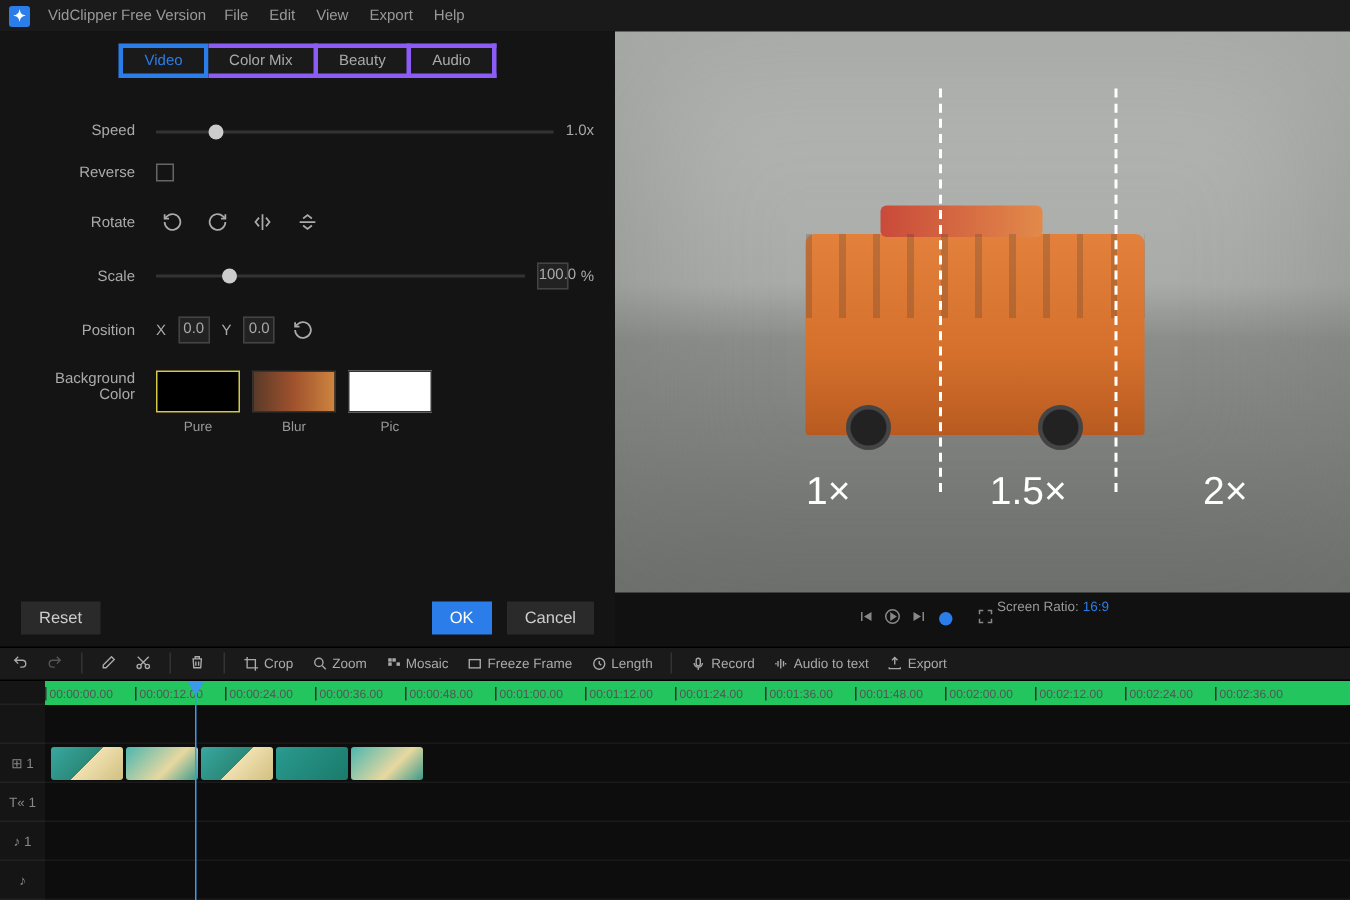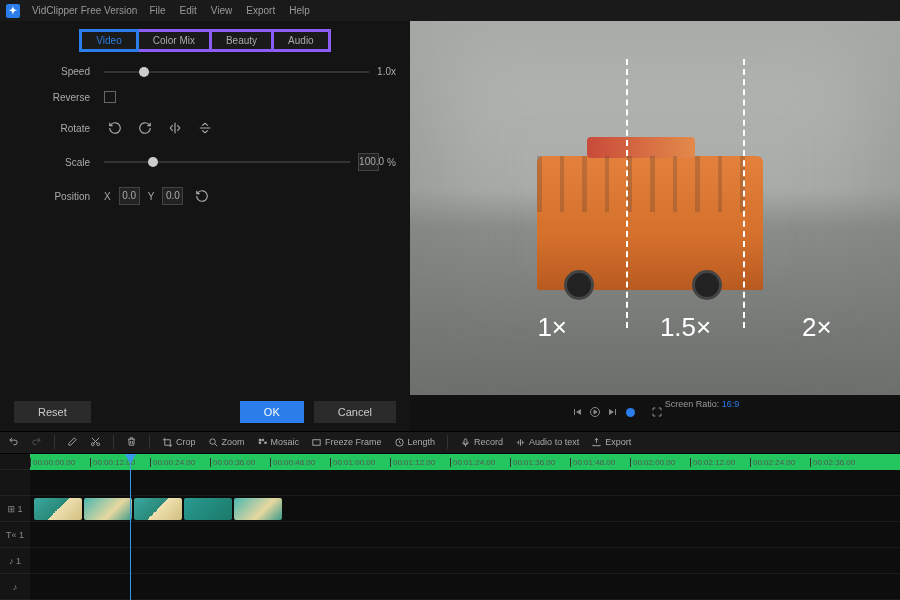--- a/index.html
+++ b/index.html
@@ -13,21 +13,21 @@
 .menu-items span { cursor: default; }
 
 
 .upper { display: flex; height: 425px; }
 .panel-left { width: 410px; background: #141414; display: flex; flex-direction: column; padding: 8px 14px; }
 .tabs { display: flex; justify-content: center; margin-bottom: 14px; }
 .tab { border: 3px solid #8b5cf6; padding: 3px 14px; font-size: 10px; color: #aaa; background: #1a1a1a; }
 .tab + .tab { border-left: none; }
 .tab.active { border-color: #2b7de9; color: #2b7de9; }
 .form { flex: 1; }
-.row { display: flex; align-items: center; margin-bottom: 14px; font-size: 10px; }
+.row { display: flex; align-items: center; margin-bottom: 14px; font-size: 10px; margin-top: 16px; }
 .row .label { width: 90px; text-align: right; padding-right: 14px; color: #aaa; }
 .row .controls { flex: 1; display: flex; align-items: center; gap: 8px; }
 
 .slider { flex: 1; height: 2px; background: #333; position: relative; }
 .slider .thumb { position: absolute; width: 10px; height: 10px; background: #ccc; border-radius: 50%; top: -4px; transform: translateX(-50%); }
 
 .checkbox { width: 12px; height: 12px; border: 1px solid #666; }
 .iconbtn { width: 22px; height: 22px; display: flex; align-items: center; justify-content: center; color: #aaa; }
 .iconbtn svg { width: 14px; height: 14px; }
 .inputbox { width: 21px; height: 18px; background: #222; border: 1px solid #444; color: #aaa; text-align: center; font-size: 10px; line-height: 16px; }
@@ -36,21 +36,21 @@
 .bg-options { display: flex; gap: 18px; }
 .bg-opt { display: flex; flex-direction: column; align-items: center; gap: 4px; }
 .swatch { width: 56px; height: 28px; border: 1px solid #333; }
 .swatch.selected { border: 1px solid #d4c84a; }
 .swatch.pure { background: #000; }
 .swatch.blur { background: linear-gradient(90deg, #5a3a28, #a0522d, #cd853f); filter: blur(0.5px); }
 .swatch.pic { background: #fff; }
 .bg-opt .caption { font-size: 9px; color: #999; }
 
 .panel-buttons { display: flex; gap: 10px; padding-top: 8px; }
-.btn { padding: 5px 24px; font-size: 11px; border: none; background: #2a2a2a; color: #ccc; }
+.btn { padding: 5px 12px; font-size: 11px; border: none; background: #2a2a2a; color: #ccc; }
 .btn.primary { background: #2b7de9; color: #fff; }
 .spacer { flex: 1; }
 
 
 .preview-wrap { flex: 1; background: #000; display: flex; flex-direction: column; position: relative; }
 .preview { flex: 1; position: relative; background: linear-gradient(180deg, #b8bbb8 0%, #a8aba8 45%, #8a8d8a 55%, #6a6d6a 100%); overflow: hidden; }
 .vignette { position: absolute; inset: 0; box-shadow: inset 0 0 80px 30px rgba(120,120,120,0.3); }
 .bus { position: absolute; left: 26%; top: 36%; width: 46%; height: 36%; background: linear-gradient(180deg, #e2803c 0%, #d4702c 60%, #b85a20 100%); border-radius: 6px 6px 2px 2px; }
 .bus::before { content: ""; position: absolute; top: -14%; left: 22%; width: 48%; height: 16%; background: linear-gradient(90deg, #c94a3a, #e28a4a); border-radius: 4px; }
 .bus::after { content: ""; position: absolute; top: 0; left: 0; right: 0; height: 42%; background: repeating-linear-gradient(90deg, #2a2a2a 0 2%, transparent 2% 10%); opacity: 0.2; }
@@ -184,20 +184,37 @@
             <div class="inputbox">0.0</div>
             <div class="iconbtn reset-icon">
                 <svg viewBox="0 0 24 24" fill="none" stroke="#aaa" stroke-width="2">
                   <path d="M3 12a9 9 0 1 0 3-6.7L3 8"></path>
                   <polyline points="3 3 3 8 8 8"></polyline>
                 </svg>
               </div>
           </div>
         </div>
 
+        <div class="row" style="align-items:flex-start">
+          <div class="label">Background Color</div>
+          <div class="controls bg-options">
+            <div class="bg-opt">
+              <div class="swatch pure selected"></div>
+              <div class="caption">Pure</div>
+            </div>
+            <div class="bg-opt">
+              <div class="swatch blur"></div>
+              <div class="caption">Blur</div>
+            </div>
+            <div class="bg-opt">
+              <div class="swatch pic"></div>
+              <div class="caption">Pic</div>
+            </div>
+          </div>
+        </div>
       </div>
 
       <div class="panel-buttons">
         <button class="btn">Reset</button>
         <div class="spacer"></div>
         <button class="btn primary">OK</button>
         <button class="btn">Cancel</button>
       </div>
     </div>
 

